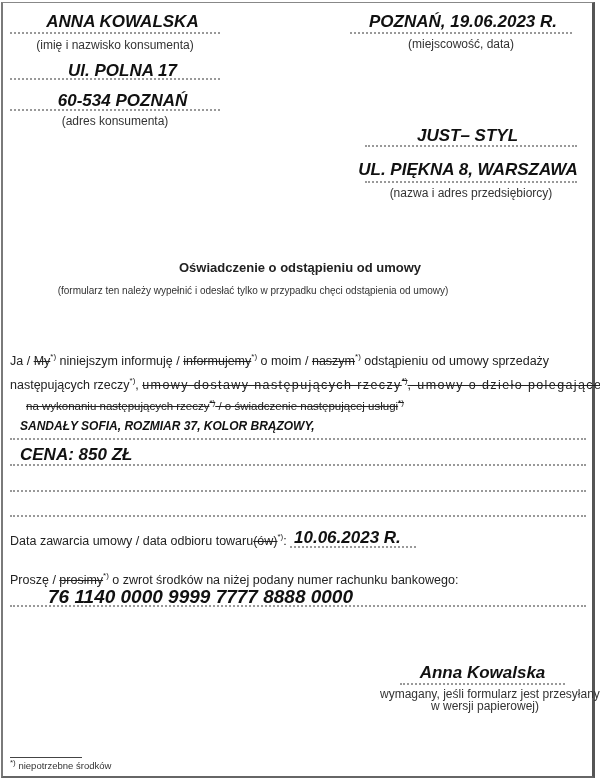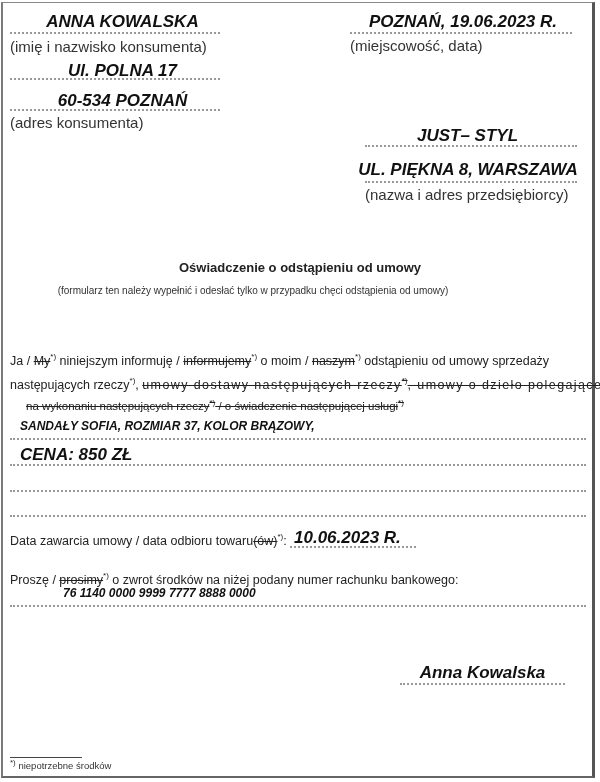--- a/index.html
+++ b/index.html
@@ -3,21 +3,21 @@
 <meta charset="utf-8">
 <style>
   html, body { margin:0; padding:0; background:#fff; }
   body { width:600px; height:782px; position:relative; overflow:hidden;
          font-family:"Liberation Sans", sans-serif; color:#1a1a1a; }
   .frame { position:absolute; left:1px; top:2px; width:594px; height:776px;
            border-left:2px solid #7a7a7a; border-top:1px solid #888; border-right:3px solid #555; border-bottom:2px solid #666; box-sizing:border-box; }
   .abs { position:absolute; }
   .fill { font-weight:bold; font-style:italic; color:#111; white-space:nowrap; }
   .dots { position:absolute; height:0; border-bottom:2px dotted #999; }
-  .cap { font-size:15px; color:#333; white-space:nowrap; }
+  .cap { font-size:12px; color:#333; text-align:center; white-space:nowrap; }
   .body-text { font-size:12.5px; color:#222; white-space:nowrap; }
   .strike { text-decoration:line-through; text-decoration-thickness:1.3px; }
   sup { font-size:8px; vertical-align:top; position:relative; top:-2px; }
 </style>
 </head>
 <body>
 
 <div class="frame"></div>
 
 <div class="abs fill" style="left:40px;top:12px;width:165px;text-align:center;font-size:17px;">ANNA KOWALSKA</div>
@@ -63,24 +63,26 @@
 
 <div class="abs body-text" style="left:10px;top:534px;">
   <span>Data zawarcia umowy / data odbioru towaru</span><span class="strike">(ów)</span><sup>*)</sup><span>:</span>
 </div>
 <div class="abs fill" style="left:294px;top:528px;font-size:17px;">10.06.2023 R.</div>
 <div class="dots" style="left:290px;top:546px;width:126px;"></div>
 
 <div class="abs body-text" style="left:10px;top:573px;">
   <span>Proszę / </span><span class="strike">prosimy</span><sup>*)</sup><span> o zwrot środków na niżej podany numer rachunku bankowego:</span>
 </div>
-<div class="abs fill" style="left:63px;top:586px;font-size:12px;">76 1140 0000 9999 7777 8888 0000</div>
+<div class="abs fill" style="left:48px;top:586px;font-size:19px;">76 1140 0000 9999 7777 8888 0000</div>
 <div class="dots" style="left:10px;top:605px;width:576px;"></div>
 
 <div class="abs fill" style="left:400px;top:663px;width:165px;text-align:center;font-size:17px;">Anna Kowalska</div>
 <div class="dots" style="left:400px;top:683px;width:165px;"></div>
 <div class="abs cap" style="left:380px;top:688px;width:210px;line-height:12px;">
+  <div>wymagany, jeśli formularz jest przesyłany</div>
+  <div>w wersji papierowej)</div>
 </div>
 
 <div class="abs" style="left:10px;top:757px;width:72px;border-top:1px solid #444;"></div>
 <div class="abs" style="left:10px;top:760px;font-size:9.5px;color:#333;">
   <sup>*)</sup><span> niepotrzebne środków</span>
 </div>
 
 </body></html>

